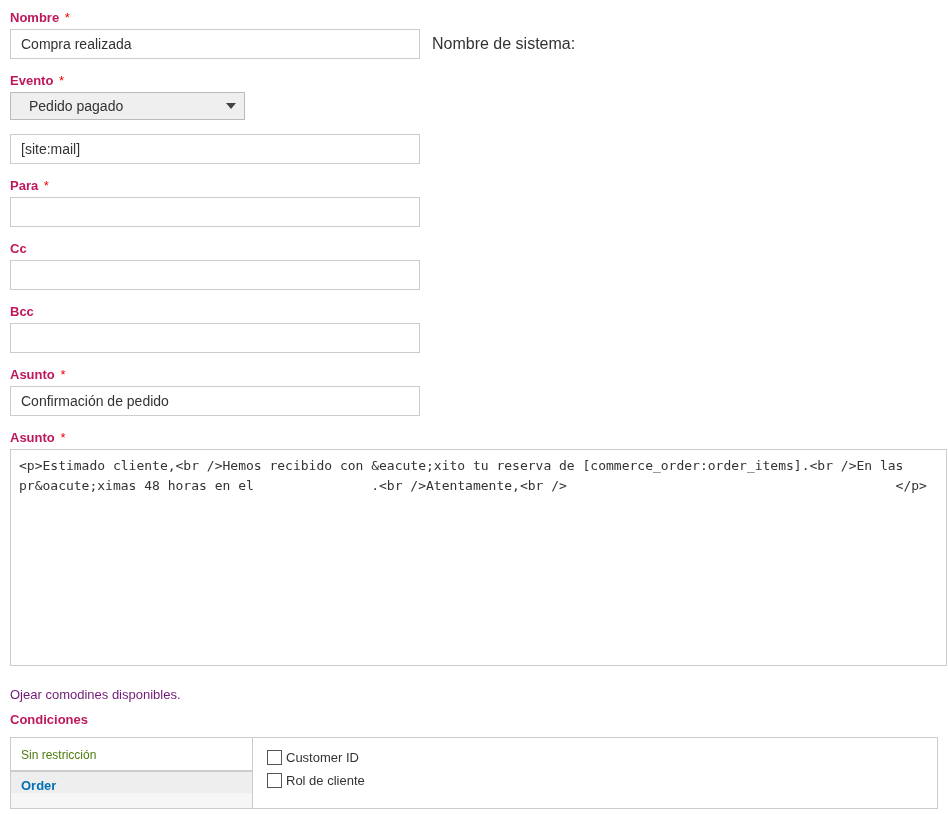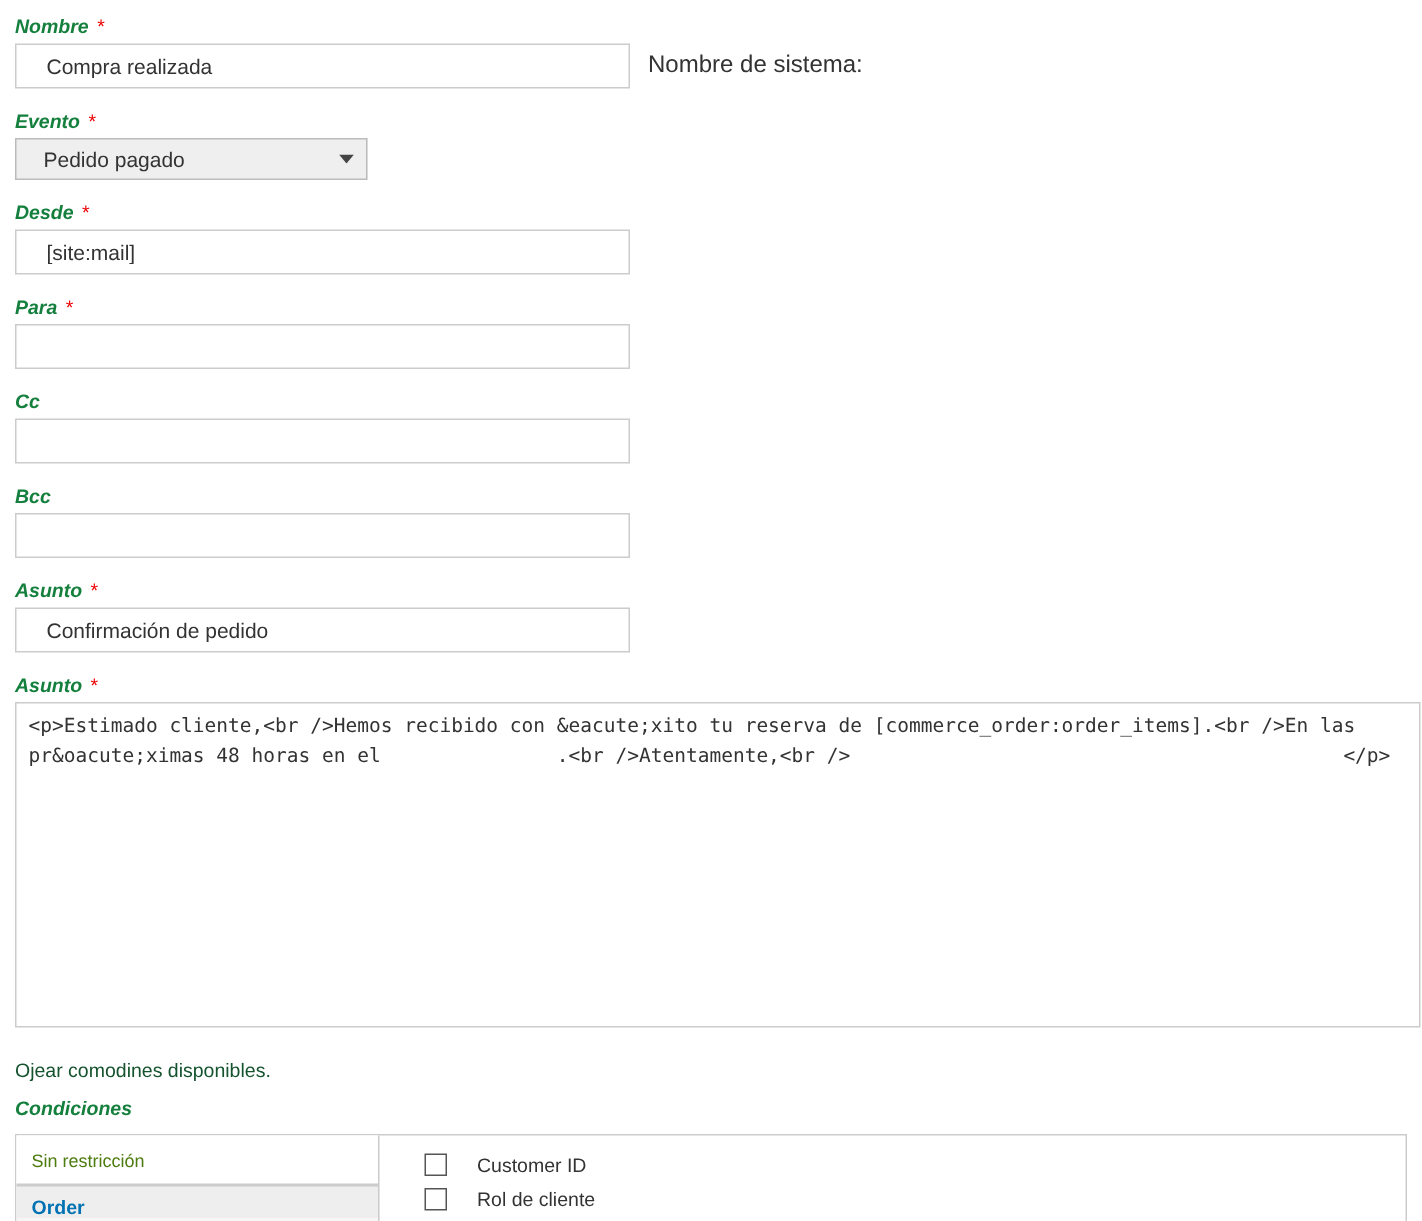--- a/index.html
+++ b/index.html
@@ -7,32 +7,31 @@
     font-family: "Lucida Grande", "Helvetica Neue", Arial, sans-serif;
     font-size: 13px;
     color: #333;
     margin: 0;
     padding: 10px;
     background: #fff;
   }
   .field-group { margin-bottom: 14px; }
   .label {
     font-weight: bold;
-    color: #15803d;
+    color: #be185d;
     display: inline-block;
     margin-bottom: 4px;
-    font-style: italic;
   }
   .required { color: #e00; font-weight: normal; margin-left: 2px; }
   .text-input {
     width: 410px;
     height: 30px;
     border: 1px solid #ccc;
     background: #fff;
-    padding: 4px 20px;
+    padding: 4px 10px;
     font-size: 14px;
     color: #333;
   }
   .select {
     width: 235px;
     height: 28px;
     border: 1px solid #bbb;
     background: #efefef;
     padding: 2px 28px 2px 18px;
     font-size: 14px;
@@ -58,21 +57,21 @@
     background: #fff;
     padding: 6px 8px;
     font-family: monospace, "Lucida Grande", sans-serif;
     font-size: 13px;
     color: #333;
     line-height: 1.5;
     overflow: hidden;
     resize: none;
   }
   .link {
-    color: #14532d;
+    color: #701a75;
     text-decoration: none;
     display: inline-block;
     margin-top: 4px;
     margin-bottom: 10px;
   }
   .conditions-box {
     border: 1px solid #ccc;
     margin-top: 6px;
     display: flex;
     min-height: 60px;
@@ -100,23 +99,22 @@
     border-bottom: none;
     background: #eee;
   }
   .cond-content {
     flex: 1;
     padding: 12px 14px;
   }
   .checkbox-row {
     display: flex;
     align-items: center;
-    gap: 20px;
+    gap: 4px;
     margin-bottom: 8px;
-    margin-left: 16px;
   }
   .checkbox {
     width: 15px;
     height: 15px;
     border: 1.5px solid #555;
     background: #fff;
     display: inline-block;
   }
   .checkbox-label { color: #333; }
 </style>
@@ -148,24 +146,20 @@
     <span class="chevron">
       <svg width="10" height="6" viewBox="0 0 10 6">
           <polygon points="0,0 10,0 5,6" fill="#444"></polygon>
         </svg>
     </span>
   </div>
 </div>
 
 
 <div class="field-group">
-  <div>
-    <span class="label">Desde</span>
-    <span class="required">*</span>
-  </div>
   <input class="text-input" type="text" value="[site:mail]" style="">
 </div>
 
 
 <div class="field-group">
   <div>
     <span class="label">Para</span>
     <span class="required">*</span>
   </div>
   <input class="text-input" type="text" value="" style="">

